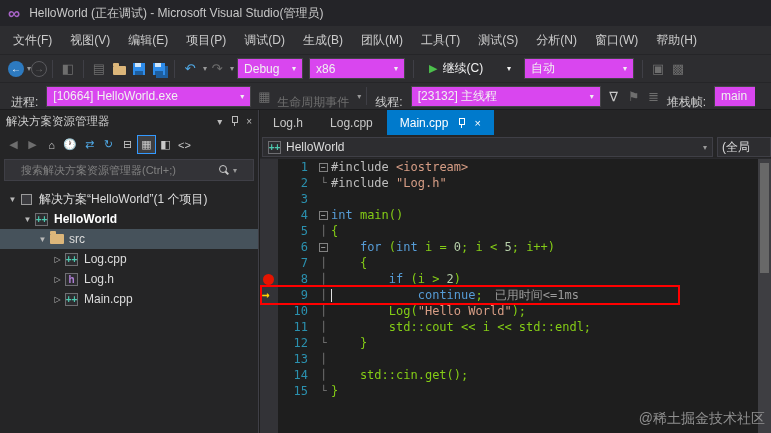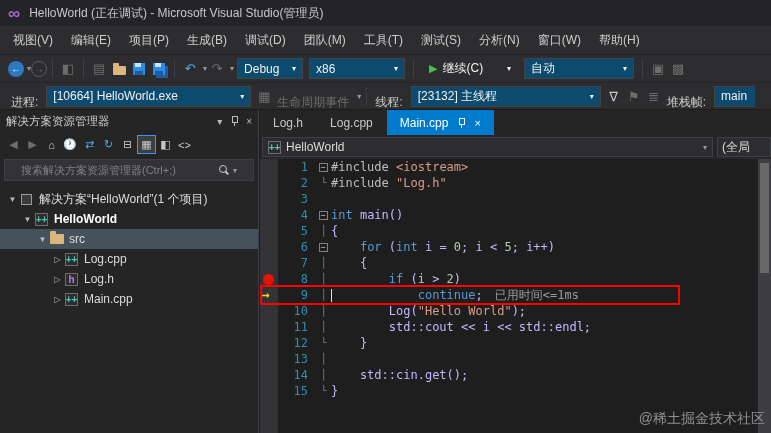--- a/index.html
+++ b/index.html
@@ -26,21 +26,21 @@
   .tbtn { display:inline-flex; align-items:center; justify-content:center;
     width:20px; height:22px; color:#C8C8C8; font-size:13px; }
   .tbtn.gray { color:#6E6E6E; }
   .tbtn.blue { color:#4FA7E3; }
   .caret { color:#999; font-size:8px; margin-left:3px; }
   .sep { width:1px; height:18px; background:#3F3F46; margin:0 5px; flex:none; }
   .circle-btn { width:16px; height:16px; border-radius:50%; background:#2D7AC0;
     color:#fff; display:inline-flex; align-items:center; justify-content:center;
     font-size:10px; line-height:1; }
   .circle-btn.disabled { background:transparent; border:1px solid #5a5a5e; color:#6E6E6E; }
-  .combo { height:21px; background:#0c4a6e; border:1px solid #434346; color:#F1F1F1;
+  .combo { height:21px; background:#d946ef; border:1px solid #434346; color:#F1F1F1;
     display:inline-flex; align-items:center; padding:0 6px; font-size:12px; margin:0 3px; }
   .combo .combo-text { flex:1; overflow:hidden; white-space:nowrap; }
   .combo .caret { margin-left:8px; color:#F1F1F1; }
   .play-icon { color:#4CC04C; font-size:11px; margin-right:5px; }
   .label { color:#CCCCCC; margin:12px 5px 0 3px; white-space:nowrap; }
   .disabled-text { color:#6E6E6E; }
   .floppy { display:inline-block; width:12px; height:12px; background:#2D8CEB; position:relative; }
   .floppy::before { content:""; position:absolute; left:2px; top:0; width:6px; height:4px; background:#cfe6fa; }
   .floppy::after { content:""; position:absolute; left:2px; bottom:0; width:8px; height:4px; background:#1E5E9E; }
   .mini-folder { display:inline-block; width:13px; height:9px; background:#DCB67A; position:relative; border-radius:1px; margin-top:3px; }
@@ -110,46 +110,47 @@
   .bp-dot { position:absolute; left:3px; top:2.5px; width:11px; height:11px;
     border-radius:50%; background:#E51400; }
   .exec-arrow { position:absolute; left:2px; top:0; color:#FFD100; font-weight:bold;
     font-size:13px; line-height:16px; }
   .num-cell { width:38px; flex:none; text-align:right; padding-right:8px; color:#2B91AF; }
   .fold-cell { width:15px; flex:none; text-align:center; color:#808080; font-size:10px; }
   .foldbox { display:inline-block; width:9px; height:9px; border:1px solid #808080;
     line-height:7px; font-size:8px; color:#C8C8C8; background:#1E1E1E; }
   .code-cell { flex:1; white-space:pre; overflow:hidden; }
   .kw { color:#569CD6; } .str { color:#D69D85; } .pp { color:#BEBEBE; }
-  .num { color:#B5CEA8; } .pl { color:#c4b5fd; }
+  .num { color:#B5CEA8; } .pl { color:#84cc16; }
   .caret-bar { display:inline-block; width:1px; height:13px; background:#E0E0E0;
     vertical-align:middle; margin-right:-1px; }
   .perftip { color:#9B9B9B; margin-left:12px; font-size:12px; }
   #annotation-box { position:absolute; left:0; top:126px; width:420px; height:20px;
     border:2px solid #FF0000; pointer-events:none; z-index:5; }
   #v-scrollbar { position:absolute; right:0; top:0; bottom:0; width:13px; background:#3E3E42; }
   #v-scroll-thumb { position:absolute; left:2px; top:4px; width:9px; height:110px; background:#686868; }
   #watermark { position:absolute; right:6px; bottom:5px; color:#909090; font-size:14px; z-index:9; }
 </style>
 </head>
 <body>
 
 <div id="root">
 
   <div id="titlebar">
     <span class="vs-logo">∞</span>
     <span id="title-text">HelloWorld (正在调试) - Microsoft Visual Studio(管理员)</span>
   </div>
 
   <div id="menubar">
+      <span class="menu-item">文件(F)</span>
       <span class="menu-item">视图(V)</span>
       <span class="menu-item">编辑(E)</span>
       <span class="menu-item">项目(P)</span>
+      <span class="menu-item">调试(D)</span>
       <span class="menu-item">生成(B)</span>
-      <span class="menu-item">调试(D)</span>
       <span class="menu-item">团队(M)</span>
       <span class="menu-item">工具(T)</span>
       <span class="menu-item">测试(S)</span>
       <span class="menu-item">分析(N)</span>
       <span class="menu-item">窗口(W)</span>
       <span class="menu-item">帮助(H)</span>
     </div>
 
   <div id="toolbar1" class="toolbar">
     <span class="circle-btn">←</span>

